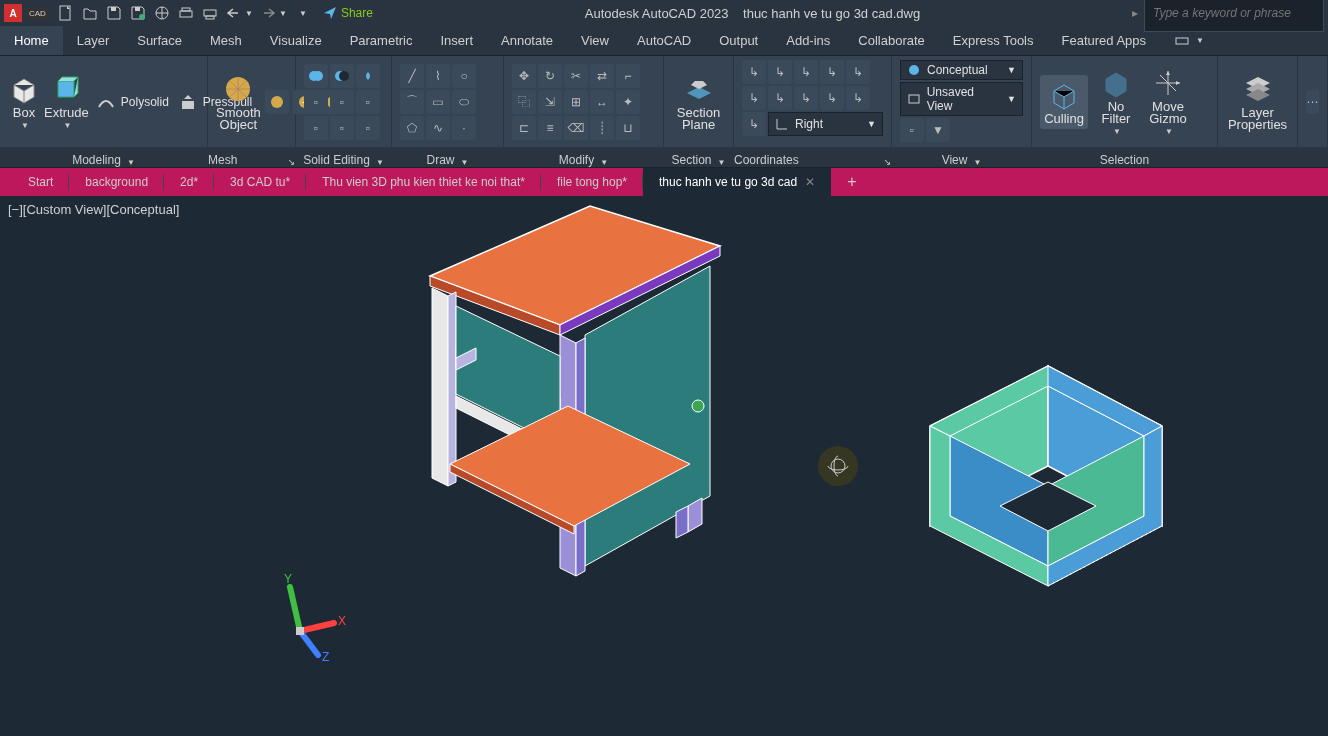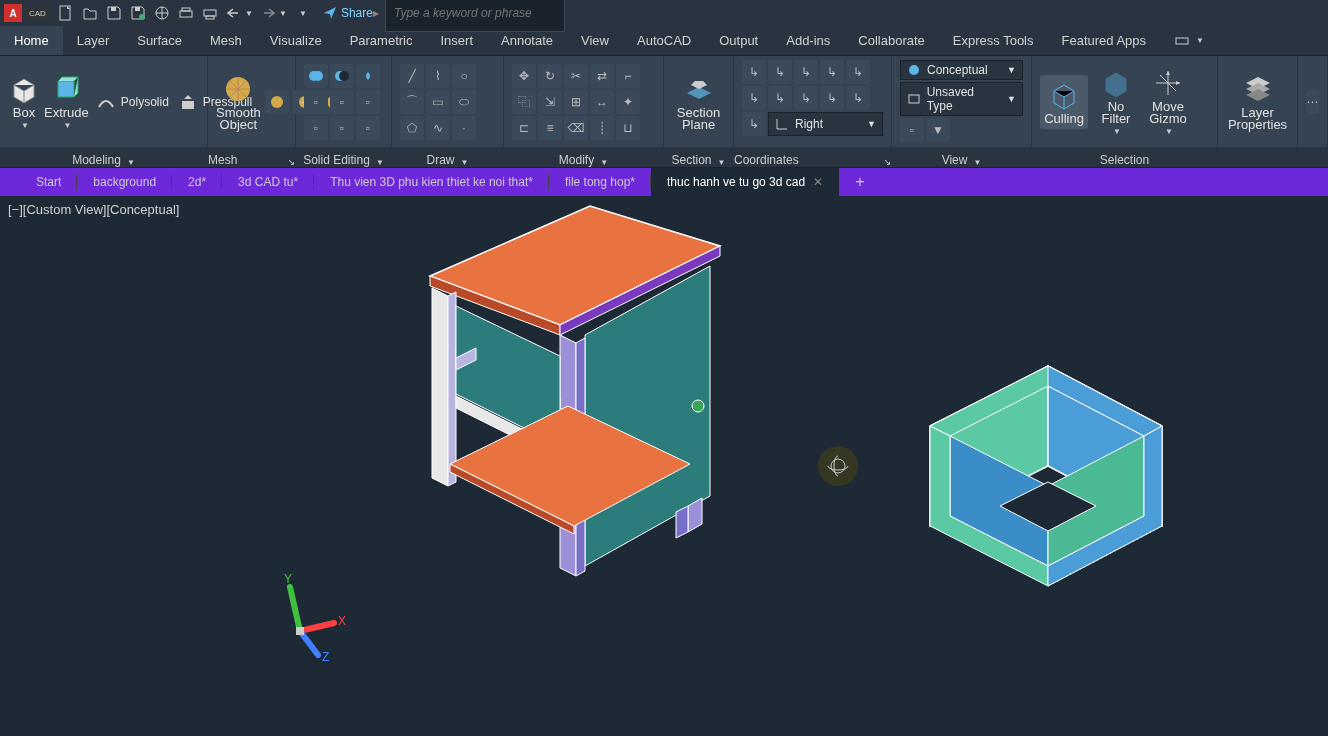--- a/index.html
+++ b/index.html
@@ -5,21 +5,21 @@
 * { margin: 0; padding: 0; box-sizing: border-box; font-family: "Segoe UI", Arial, sans-serif; }
 body { width: 1328px; height: 736px; background: #1e2936; overflow: hidden; color: #e0e0e0; font-size: 12px; }
 
 
 .titlebar { height: 26px; background: #2a3441; display: flex; align-items: center; padding: 0 4px; }
 .titlebar .logo { width: 18px; height: 18px; background: #d32f2f; display: flex; align-items: center; justify-content: center; color: #fff; font-weight: bold; font-size: 10px; margin-right: 4px; }
 .titlebar .cad-badge { background: #333; color: #ccc; font-size: 8px; padding: 1px 3px; margin-right: 8px; }
 .qat { display: flex; gap: 6px; align-items: center; }
 .qat-icon { width: 18px; height: 18px; display: flex; align-items: center; justify-content: center; color: #ccc; cursor: pointer; }
 .qat-icon.arrow { width: 28px; }
-.titlebar .share { margin-left: 12px; display: flex; align-items: center; gap: 4px; color: #7dd3fc; cursor: pointer; }
+.titlebar .share { margin-left: 12px; display: flex; align-items: center; gap: 4px; color: #84cc16; cursor: pointer; }
 .titlebar .center { flex: 1; text-align: center; color: #d0d0d0; font-size: 13px; }
 .titlebar .right { display: flex; align-items: center; gap: 6px; }
 .titlebar .search { background: #1a222c; border: 1px solid #3a4a5a; padding: 11px 8px; width: 180px; color: #888; font-style: italic; font-size: 12px; }
 
 
 .menubar { height: 30px; background: #2a3441; display: flex; align-items: stretch; border-bottom: 1px solid #1a222c; }
 .menu-tab { padding: 0 14px; display: flex; align-items: center; color: #d0d0d0; font-size: 13px; cursor: pointer; }
 .menu-tab.active { background: #364352; color: #fff; }
 
 
@@ -32,21 +32,21 @@
 .big-btn .label { font-size: 13px; color: #e0e0e0; line-height: 12px; text-align: center; }
 .mid-btn { display: flex; align-items: center; gap: 6px; padding: 2px 4px; cursor: pointer; font-size: 12px; }
 .mid-btn .micon { width: 18px; height: 18px; display: flex; align-items: center; justify-content: center; }
 .col { display: flex; flex-direction: row; gap: 2px; }
 .grid-icons { display: grid; grid-template-columns: repeat(3, 24px); grid-auto-rows: 24px; gap: 2px; }
 .gi { width: 24px; height: 24px; display: flex; align-items: center; justify-content: center; cursor: pointer; color: #bbb; background: #3a4a5a; border-radius: 2px; }
 .sel { background: #2a3441; border: 1px solid #1a222c; padding: 2px 6px; display: flex; align-items: center; gap: 6px; min-width: 120px; cursor: pointer; font-size: 12px; }
 .sel .dd { margin-left: auto; font-size: 9px; }
 
 
-.filetabs { height: 28px; background: #6d28d9; display: flex; align-items: stretch; padding-left: 20px; }
+.filetabs { height: 28px; background: #be185d; display: flex; align-items: stretch; padding-left: 12px; }
 .ftab { padding: 0 16px; display: flex; align-items: center; color: #ccc; font-size: 12px; cursor: pointer; position: relative; }
 .ftab::after { content: ""; position: absolute; right: 0; top: 6px; height: 16px; border-right: 1px solid #444; }
 .ftab.active { background: #1e2936; color: #fff; font-weight: 500; }
 .ftab .close { margin-left: 8px; color: #888; }
 .ftab .plus { font-size: 16px; }
 .ftab.nosep::after { display: none; }
 
 
 .viewport { position: relative; width: 100%; height: 540px; background: #1e2936; }
 .vp-label { position: absolute; top: 6px; left: 8px; font-size: 13px; color: #d0d0d0; }
@@ -119,20 +119,24 @@
       </div>
     <div class="qat-icon">
         <span class="dd-arrow">▼</span>
       </div>
   </div>
   <div class="share">
     <svg width="14" height="14">
         <path d="M1 7 L13 1 L8 13 L7 8 Z" fill="#5bb5e8"></path>
       </svg>
     <span>Share</span>
+  </div>
+  <div class="center">
+    <span>Autodesk AutoCAD 2023</span>&nbsp;&nbsp;&nbsp;
+    <span>thuc hanh ve tu go 3d cad.dwg</span>
   </div>
   <div class="right">
     <span style="color:#888">▸</span>
     <input class="search" placeholder="Type a keyword or phrase" style="">
   </div>
 </div>
 
 <div class="menubar">
   <div class="menu-tab active">Home</div>
   <div class="menu-tab">Layer</div>
@@ -379,21 +383,21 @@
         <svg width="14" height="14">
             <circle cx="7" cy="7" r="5" fill="#5bb5e8"></circle>
           </svg>
         <span>Conceptual</span>
           <span class="dd">▼</span>
       </div>
       <div class="sel">
         <svg width="14" height="14">
             <rect x="2" y="3" width="10" height="8" fill="none" stroke="#ccc"></rect>
           </svg>
-        <span>Unsaved Type</span>
+        <span>Unsaved View</span>
           <span class="dd">▼</span>
       </div>
       <div style="display:flex;gap:2px">
         <div class="gi">▫</div>
         <div class="gi">▼</div>
       </div>
     </div>
     <div class="panel-title">
         <span>View</span>
         <span class="dd-arrow">▼</span>

